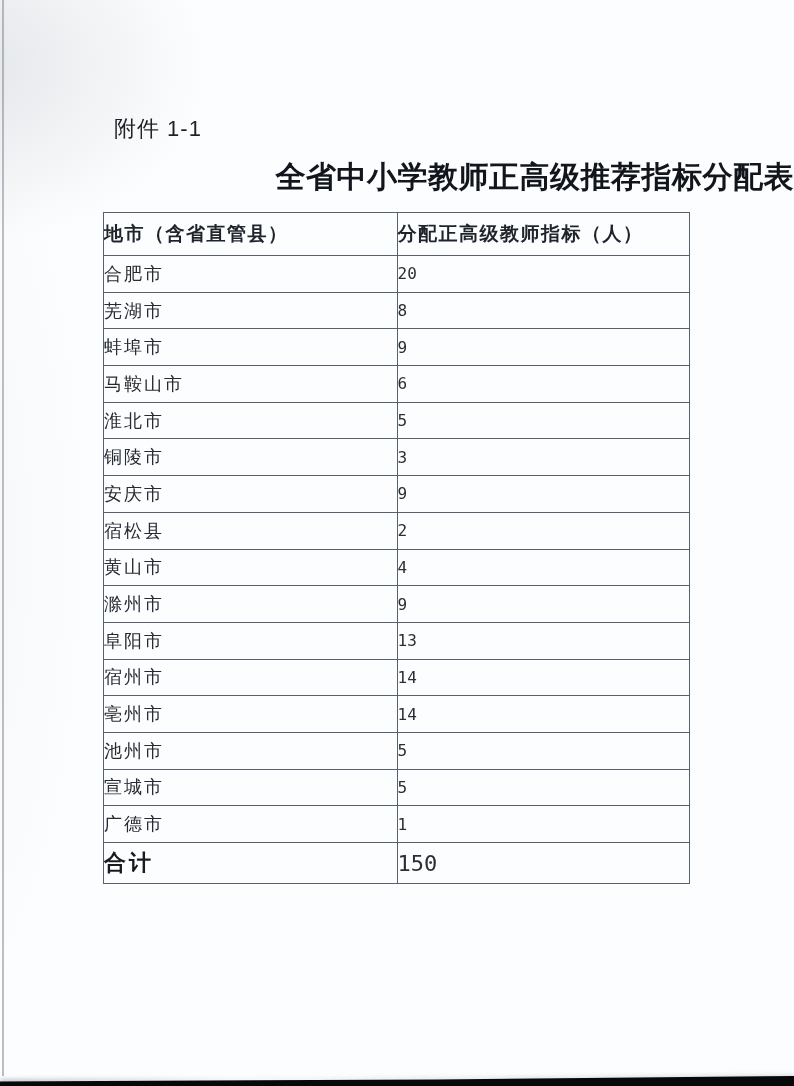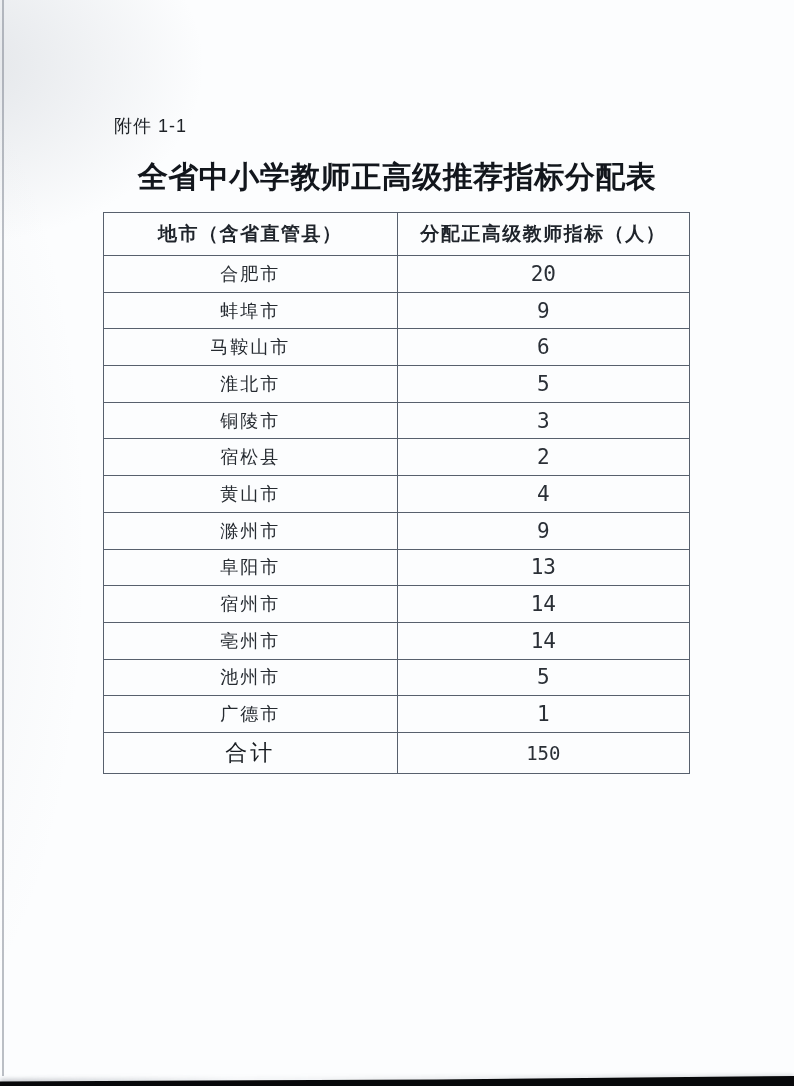--- a/index.html
+++ b/index.html
@@ -19,51 +19,51 @@
     inset: 0;
     background:
       radial-gradient(ellipse 420px 300px at -6% 6%, rgba(148,156,168,0.25), rgba(148,156,168,0) 60%),
       radial-gradient(ellipse 300px 900px at -10% 50%, rgba(160,166,176,0.10), rgba(160,166,176,0) 55%),
       #fcfdfe;
   }
   .attachment {
     position: absolute;
     left: 114px;
     top: 114px;
-    font-size: 18px;
+    font-size: 22px;
     letter-spacing: 1px;
     color: #1e2227;
     text-align: right;
   }
   .doc-title {
     position: absolute;
     left: 0;
     right: 0;
     top: 157px;
     margin: 0;
-    text-align: center;
+    text-align: right;
     font-family: "Liberation Serif", serif;
     font-size: 30px;
     font-weight: 700;
     letter-spacing: 0.5px;
     color: #12161c;
   }
   table.quota {
     position: absolute;
     left: 103px;
     top: 212px;
     width: 587px;
     border-collapse: collapse;
     table-layout: fixed;
     border: 1.5px solid #4d5663;
   }
   table.quota th,
   table.quota td {
     border: 1px solid #57606d;
-    text-align: center;
+    text-align: left;
     vertical-align: middle;
     padding: 0;
     overflow: hidden;
   }
   col.c-city  { width: 50.1%; }
   col.c-quota { width: 49.9%; }
   thead th {
     height: 42px;
     font-size: 19px;
     font-weight: 600;
@@ -73,35 +73,35 @@
   tbody td {
     height: 35.7px;
     color: #262b31;
   }
   tbody td.city-cell {
     font-size: 18px;
     letter-spacing: 2px;
     font-family: Liberation Serif, serif;
   }
   tbody td.quota-cell {
-    font-size: 21px;
+    font-size: 16px;
     font-family: "DejaVu Sans Mono", monospace;
     color: #2a2f36;
   }
   tfoot td {
     height: 40px;
   }
   tfoot td.total-label {
     font-size: 22px;
-    font-weight: 400;
+    font-weight: 700;
     letter-spacing: 3px;
     color: #171b20;
   }
   tfoot td.total-quota {
-    font-size: 19px;
+    font-size: 22px;
     font-family: "DejaVu Sans Mono", monospace;
     color: #2a2f36;
   }
   .edge-left {
     position: absolute;
     left: 2px;
     top: 0;
     bottom: 10px;
     width: 1.5px;
     background: rgba(108,116,128,0.45);
@@ -145,36 +145,44 @@
         <th>地市（含省直管县）</th>
         <th>分配正高级教师指标（人）</th>
       </tr>
     </thead>
     <tbody>
         <tr>
           <td class="city-cell">合肥市</td>
           <td class="quota-cell">20</td>
         </tr>
         <tr>
+          <td class="city-cell">芜湖市</td>
+          <td class="quota-cell">8</td>
+        </tr>
+        <tr>
           <td class="city-cell">蚌埠市</td>
           <td class="quota-cell">9</td>
         </tr>
         <tr>
           <td class="city-cell">马鞍山市</td>
           <td class="quota-cell">6</td>
         </tr>
         <tr>
           <td class="city-cell">淮北市</td>
           <td class="quota-cell">5</td>
         </tr>
         <tr>
           <td class="city-cell">铜陵市</td>
           <td class="quota-cell">3</td>
         </tr>
         <tr>
+          <td class="city-cell">安庆市</td>
+          <td class="quota-cell">9</td>
+        </tr>
+        <tr>
           <td class="city-cell">宿松县</td>
           <td class="quota-cell">2</td>
         </tr>
         <tr>
           <td class="city-cell">黄山市</td>
           <td class="quota-cell">4</td>
         </tr>
         <tr>
           <td class="city-cell">滁州市</td>
           <td class="quota-cell">9</td>
@@ -186,20 +194,24 @@
         <tr>
           <td class="city-cell">宿州市</td>
           <td class="quota-cell">14</td>
         </tr>
         <tr>
           <td class="city-cell">亳州市</td>
           <td class="quota-cell">14</td>
         </tr>
         <tr>
           <td class="city-cell">池州市</td>
+          <td class="quota-cell">5</td>
+        </tr>
+        <tr>
+          <td class="city-cell">宣城市</td>
           <td class="quota-cell">5</td>
         </tr>
         <tr>
           <td class="city-cell">广德市</td>
           <td class="quota-cell">1</td>
         </tr>
       </tbody>
     <tfoot>
       <tr>
         <td class="total-label">合计</td>

